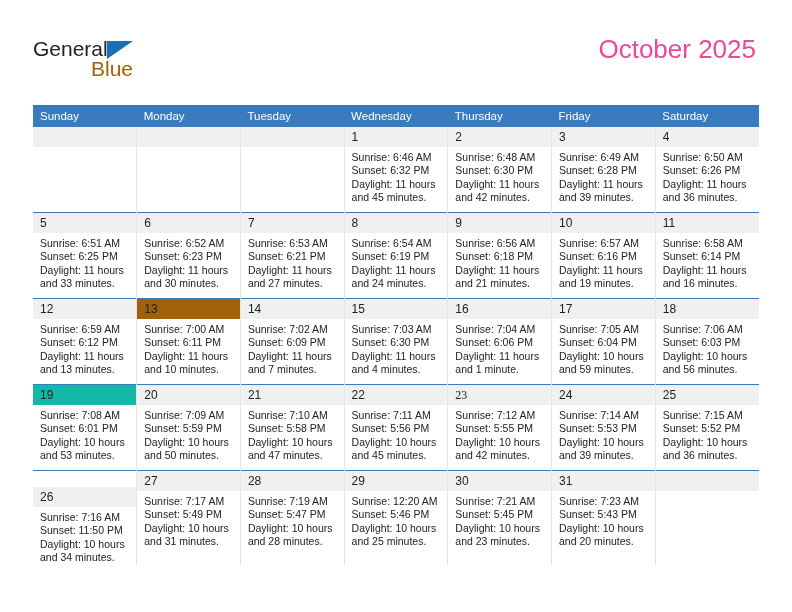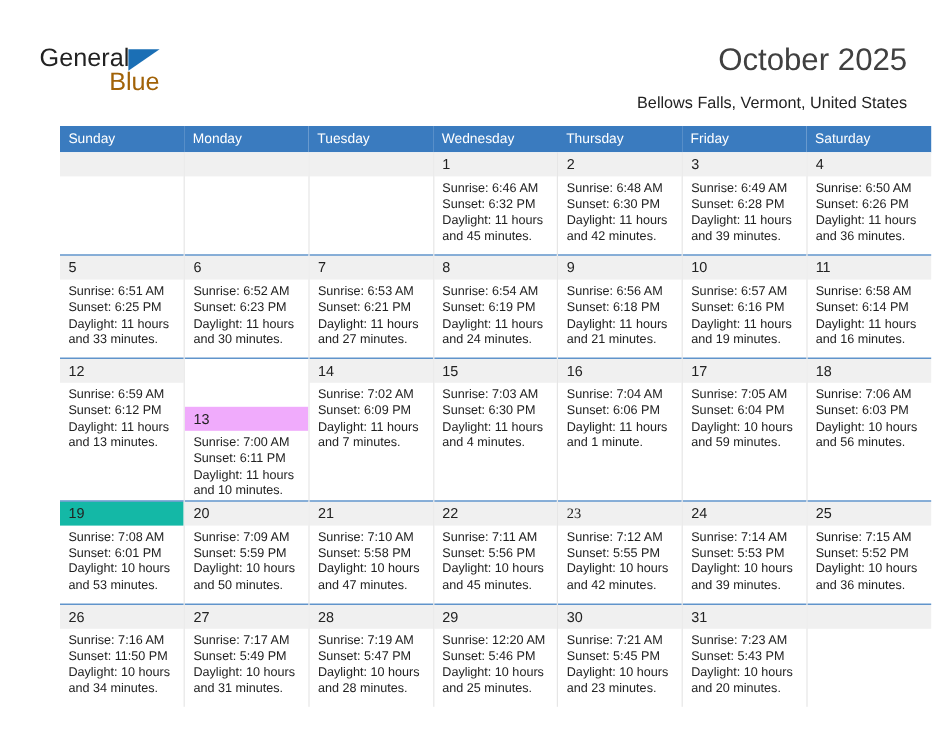--- a/index.html
+++ b/index.html
@@ -62,38 +62,38 @@
     font-size: 21px;
     color: #a16207;
     line-height: 22px;
     font-family: "Liberation Sans", sans-serif;
   }
   .title {
     position: absolute;
     right: 36px;
     top: 34px;
     font-size: 26px;
-    color: #404040;
+    color: #ec4899;
     text-align: right;
     white-space: nowrap;
   }
   .subtitle {
     position: absolute;
     right: 36px;
     top: 78px;
     font-size: 13.5px;
     color: #222222;
     text-align: right;
     white-space: nowrap;
   }
 
   
   .calendar {
     position: absolute;
-    left: 50px;
+    left: 33px;
     top: 105px;
     width: 726px;
     border-collapse: collapse;
     table-layout: fixed;
   }
   .calendar th {
     background: #3a7bbf;
     color: #ffffff;
     font-size: 11.5px;
     font-weight: normal;
@@ -152,21 +152,20 @@
 
   <div class="top">
 
     <div class="logo">
       <span class="logo-general">General</span>
       <span class="logo-tri" style="border-left-color: rgb(27, 111, 181);"></span>
       <span class="logo-blue">Blue</span>
     </div>
 
     <div class="title">October 2025</div>
-    <div class="subtitle">Bellows Falls, Vermont, United States</div>
   </div>
 
   <table class="calendar">
     <thead>
       <tr>
         <th style="background: rgb(58, 123, 191); color: rgb(255, 255, 255);">Sunday</th>
         <th style="background: rgb(58, 123, 191); color: rgb(255, 255, 255);">Monday</th>
         <th style="background: rgb(58, 123, 191); color: rgb(255, 255, 255);">Tuesday</th>
         <th style="background: rgb(58, 123, 191); color: rgb(255, 255, 255);">Wednesday</th>
         <th style="background: rgb(58, 123, 191); color: rgb(255, 255, 255);">Thursday</th>
@@ -279,21 +278,21 @@
         <tr class="week week-3">
           <td>
             <div class="daynum" style="background: rgb(240, 240, 240);">12</div>
             <div class="info">
               <div class="sunrise">Sunrise: 6:59 AM</div>
               <div class="sunset">Sunset: 6:12 PM</div>
               <div class="daylight">Daylight: 11 hours and 13 minutes.</div>
             </div>
           </td>
           <td>
-            <div class="daynum" style="background: #f0abfc; margin-top: 40px;">13</div>
+            <div class="daynum" style="background: #a16207;">13</div>
             <div class="info">
               <div class="sunrise">Sunrise: 7:00 AM</div>
               <div class="sunset">Sunset: 6:11 PM</div>
               <div class="daylight">Daylight: 11 hours and 10 minutes.</div>
             </div>
           </td>
           <td>
             <div class="daynum" style="background: rgb(240, 240, 240);">14</div>
             <div class="info">
               <div class="sunrise">Sunrise: 7:02 AM</div>
@@ -387,21 +386,21 @@
             <div class="daynum" style="background: rgb(240, 240, 240);">25</div>
             <div class="info">
               <div class="sunrise">Sunrise: 7:15 AM</div>
               <div class="sunset">Sunset: 5:52 PM</div>
               <div class="daylight">Daylight: 10 hours and 36 minutes.</div>
             </div>
           </td>
         </tr>
         <tr class="week week-5">
           <td>
-            <div class="daynum" style="background: rgb(240, 240, 240);">26</div>
+            <div class="daynum" style="background: rgb(240, 240, 240); margin-top: 16px;">26</div>
             <div class="info">
               <div class="sunrise">Sunrise: 7:16 AM</div>
               <div class="sunset">Sunset: 11:50 PM</div>
               <div class="daylight">Daylight: 10 hours and 34 minutes.</div>
             </div>
           </td>
           <td>
             <div class="daynum" style="background: rgb(240, 240, 240);">27</div>
             <div class="info">
               <div class="sunrise">Sunrise: 7:17 AM</div>

